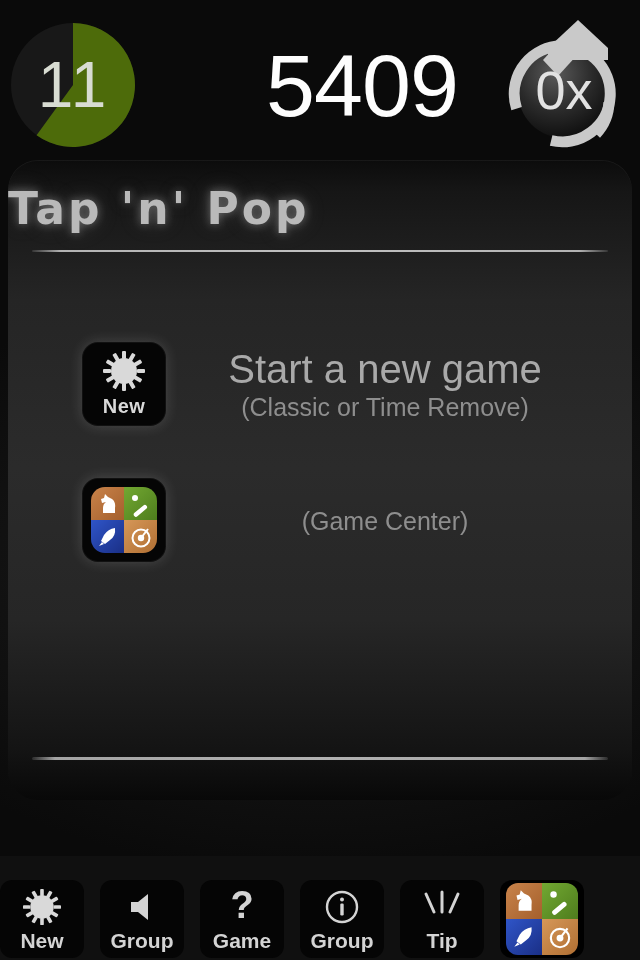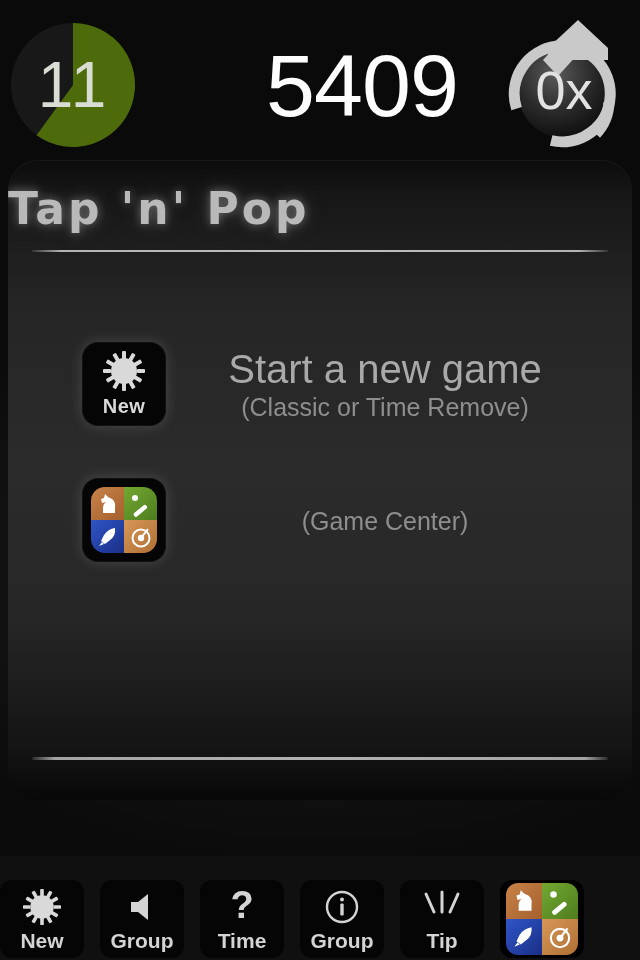--- a/index.html
+++ b/index.html
@@ -319,21 +319,21 @@
       </div>
       <div class="tb-label">Group</div>
     </div>
 
     <div class="tb-btn">
       <div class="tb-glyph">
         <svg width="30" height="38" viewBox="0 0 30 38">
           <text x="15" y="30" text-anchor="middle" font-family="Liberation Sans, sans-serif" font-size="38" font-weight="bold" fill="#d4d4d4">?</text>
         </svg>
       </div>
-      <div class="tb-label">Time</div>
+      <div class="tb-label">Game</div>
     </div>
 
     <div class="tb-btn">
       <div class="tb-glyph">
         <svg width="36" height="36" viewBox="0 0 36 36">
           <circle cx="18" cy="18" r="15" fill="none" stroke="#d4d4d4" stroke-width="2.4"></circle>
           <circle cx="18" cy="10.5" r="2" fill="#d4d4d4"></circle>
           <rect x="16.3" y="14.5" width="3.4" height="12" rx="1.2" fill="#d4d4d4"></rect>
         </svg>
       </div>

